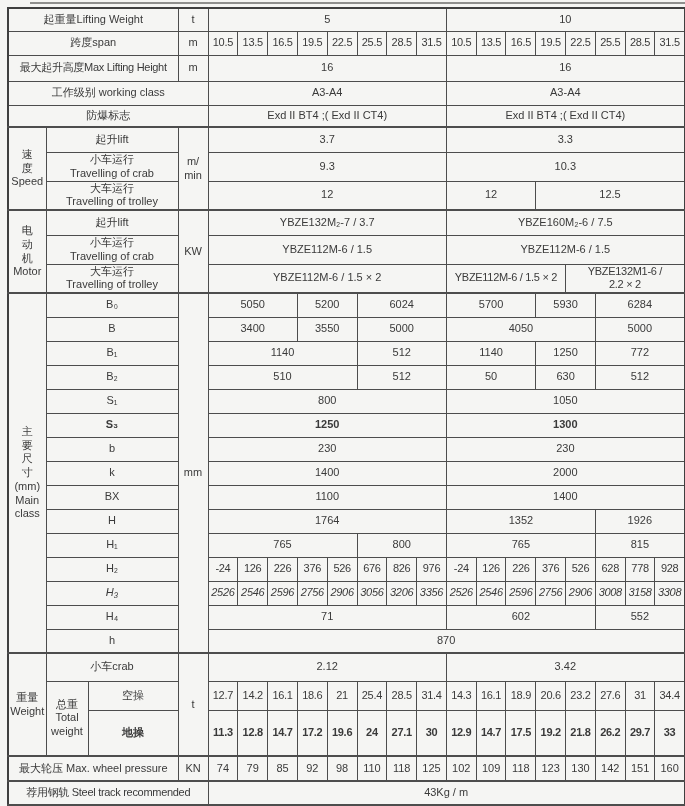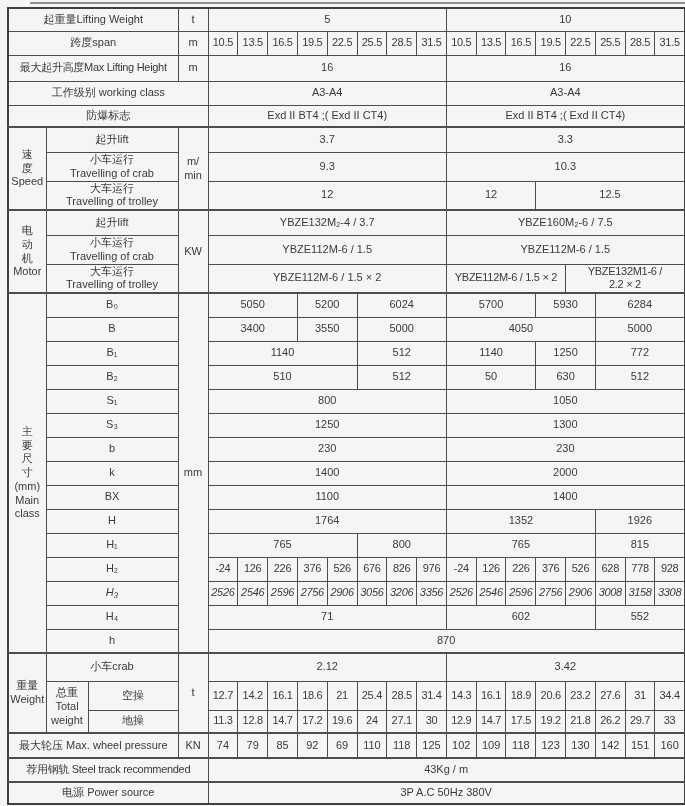--- a/index.html
+++ b/index.html
@@ -142,21 +142,21 @@
       </tr>
       <tr class="sect" style="height: 25px;">
         <td rowspan="3" class="vlabel">
           <div>电</div>
           <div>动</div>
           <div>机</div>
           <div>Motor</div>
         </td>
         <td colspan="2" class="lab">起升lift</td>
         <td rowspan="3">KW</td>
-        <td colspan="8">YBZE132M₂-4 / 3.7</td>
+        <td colspan="8">YBZE132M₂-7 / 3.7</td>
         <td colspan="8">YBZE160M₂-6 / 7.5</td>
       </tr>
       <tr style="height: 29px;">
         <td colspan="2" class="lab">
           <div>小车运行</div>
           <div>Travelling of crab</div>
         </td>
         <td colspan="8">YBZE112M-6 / 1.5</td>
         <td colspan="8">YBZE112M-6 / 1.5</td>
       </tr>
@@ -213,21 +213,21 @@
         <td colspan="3">512</td>
         <td colspan="3">50</td>
         <td colspan="2">630</td>
         <td colspan="3">512</td>
       </tr>
       <tr style="height: 24px;">
         <td colspan="2" class="lab">S₁</td>
         <td colspan="8">800</td>
         <td colspan="8">1050</td>
       </tr>
-      <tr style="height: 24px;">
+      <tr style="height: 24px; font-weight: bold;">
         <td colspan="2" class="lab">S₃</td>
         <td colspan="8">1250</td>
         <td colspan="8">1300</td>
       </tr>
       <tr style="height: 24px;">
         <td colspan="2" class="lab">b</td>
         <td colspan="8">230</td>
         <td colspan="8">230</td>
       </tr>
       <tr style="height: 24px;">
@@ -328,21 +328,21 @@
         <td class="small">31.4</td>
         <td class="small">14.3</td>
         <td class="small">16.1</td>
         <td class="small">18.9</td>
         <td class="small">20.6</td>
         <td class="small">23.2</td>
         <td class="small">27.6</td>
         <td class="small">31</td>
         <td class="small">34.4</td>
       </tr>
-      <tr style="height: 23px;">
+      <tr style="height: 46px; font-weight: bold;">
         <td class="lab">地操</td>
         <td class="small">11.3</td>
         <td class="small">12.8</td>
         <td class="small">14.7</td>
         <td class="small">17.2</td>
         <td class="small">19.6</td>
         <td class="small">24</td>
         <td class="small">27.1</td>
         <td class="small">30</td>
         <td class="small">12.9</td>
@@ -354,21 +354,21 @@
         <td class="small">29.7</td>
         <td class="small">33</td>
       </tr>
       <tr class="sect" style="height: 25px;">
         <td colspan="3" class="lab">最大轮压 Max.  wheel pressure</td>
         <td>KN</td>
         <td>74</td>
         <td>79</td>
         <td>85</td>
         <td>92</td>
-        <td>69</td>
+        <td>98</td>
         <td>110</td>
         <td>118</td>
         <td>125</td>
         <td>102</td>
         <td>109</td>
         <td>118</td>
         <td>123</td>
         <td>130</td>
         <td>142</td>
         <td>151</td>

